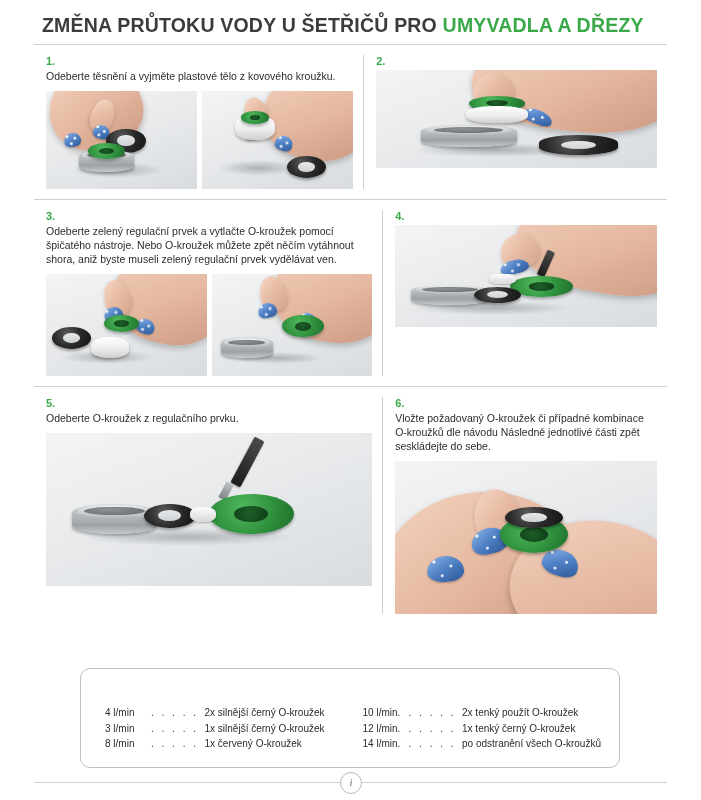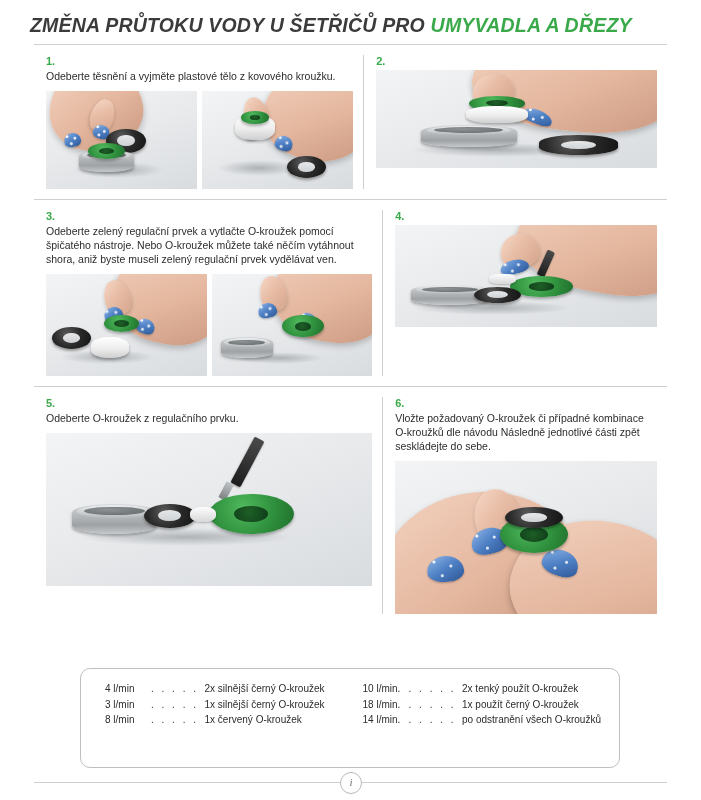--- a/index.html
+++ b/index.html
@@ -17,23 +17,22 @@
   }
   .page {
     position: relative;
     width: 701px;
     height: 800px;
     box-sizing: border-box;
     padding: 0;
   }
   
   .title-bar {
-    padding: 14px 26px 0 30px;
+    padding: 14px 26px 0 42px;
     display: block;
-    font-style: italic;
   }
   .title {
     font-size: 19.5px;
     font-weight: bold;
     letter-spacing: 0.2px;
     color: #3b3b3b;
     line-height: 1.15;
     white-space: nowrap;
   }
   .title .accent {
@@ -213,20 +212,21 @@
   .flow-title {
     color: #3aa949;
     font-size: 10.5px;
     font-weight: bold;
     letter-spacing: .3px;
     margin-bottom: 10px;
   }
   .flow-cols {
     display: flex;
     gap: 24px;
+    margin-top: 24px;
   }
   .flow-col { flex: 1 1 0; }
   .flow-row {
     font-size: 10px;
     color: #2c2c2c;
     line-height: 1.55;
     display: flex;
     white-space: nowrap;
   }
   .flow-rate { width: 46px; display: inline-block; }
@@ -331,21 +331,21 @@
                 <div class="hole"></div>
               </div>
           </div>
         </div>
       </div>
     </div>
 
     <div class="row">
       <div class="col left-wide">
         <div class="step-num">3.</div>
-        <div class="step-text">Odeberte zelený regulační prvek a vytlačte O-kroužek pomocí špičatého nástroje. Nebo O-kroužek můžete také něčím vytáhnout shora, aniž byste museli zelený regulační prvek vydělávat ven.</div>
+        <div class="step-text">Odeberte zelený regulační prvek a vytlačte O-kroužek pomocí špičatého nástroje. Nebo O-kroužek můžete zpět něčím vytáhnout shora, aniž byste museli zelený regulační prvek vydělávat ven.</div>
         <div class="photos">
           <div class="photo h100">
             <div class="bg-grad"></div>
             <div class="shadow-blob" style="left:8%;top:74%;width:60%;height:14%;"></div>
             <div class="hand" style="left:42%;top:-24%;width:70%;height:92%;transform:rotate(12deg);"></div>
             <div class="finger" style="left:36%;top:6%;width:16%;height:34%;transform:rotate(-16deg);"></div>
             <div class="nail" style="left:36%;top:32%;width:12%;height:15%;transform:rotate(-14deg);"></div>
             <div class="nail" style="left:56%;top:44%;width:12%;height:15%;transform:rotate(20deg);"></div>
             <div class="green" style="left:36%;top:40%;width:22%;height:17%;">
                 <div class="gc"></div>
@@ -456,23 +456,23 @@
           <span class="flow-desc">1x červený O-kroužek</span>
         </div>
       </div>
       <div class="flow-col">
         <div class="flow-row">
           <span class="flow-rate">10 l/min.</span>
           <span class="flow-dots">. . . . .</span>
           <span class="flow-desc">2x tenký použít O-kroužek</span>
         </div>
         <div class="flow-row">
-          <span class="flow-rate">18 l/min.</span>
-          <span class="flow-dots">. . . . .</span>
-          <span class="flow-desc">1x použít černý O-kroužek</span>
+          <span class="flow-rate">12 l/min.</span>
+          <span class="flow-dots">. . . . .</span>
+          <span class="flow-desc">1x tenký černý O-kroužek</span>
         </div>
         <div class="flow-row">
           <span class="flow-rate">14 l/min.</span>
           <span class="flow-dots">. . . . .</span>
           <span class="flow-desc">po odstranění všech O-kroužků</span>
         </div>
       </div>
     </div>
   </div>
 

